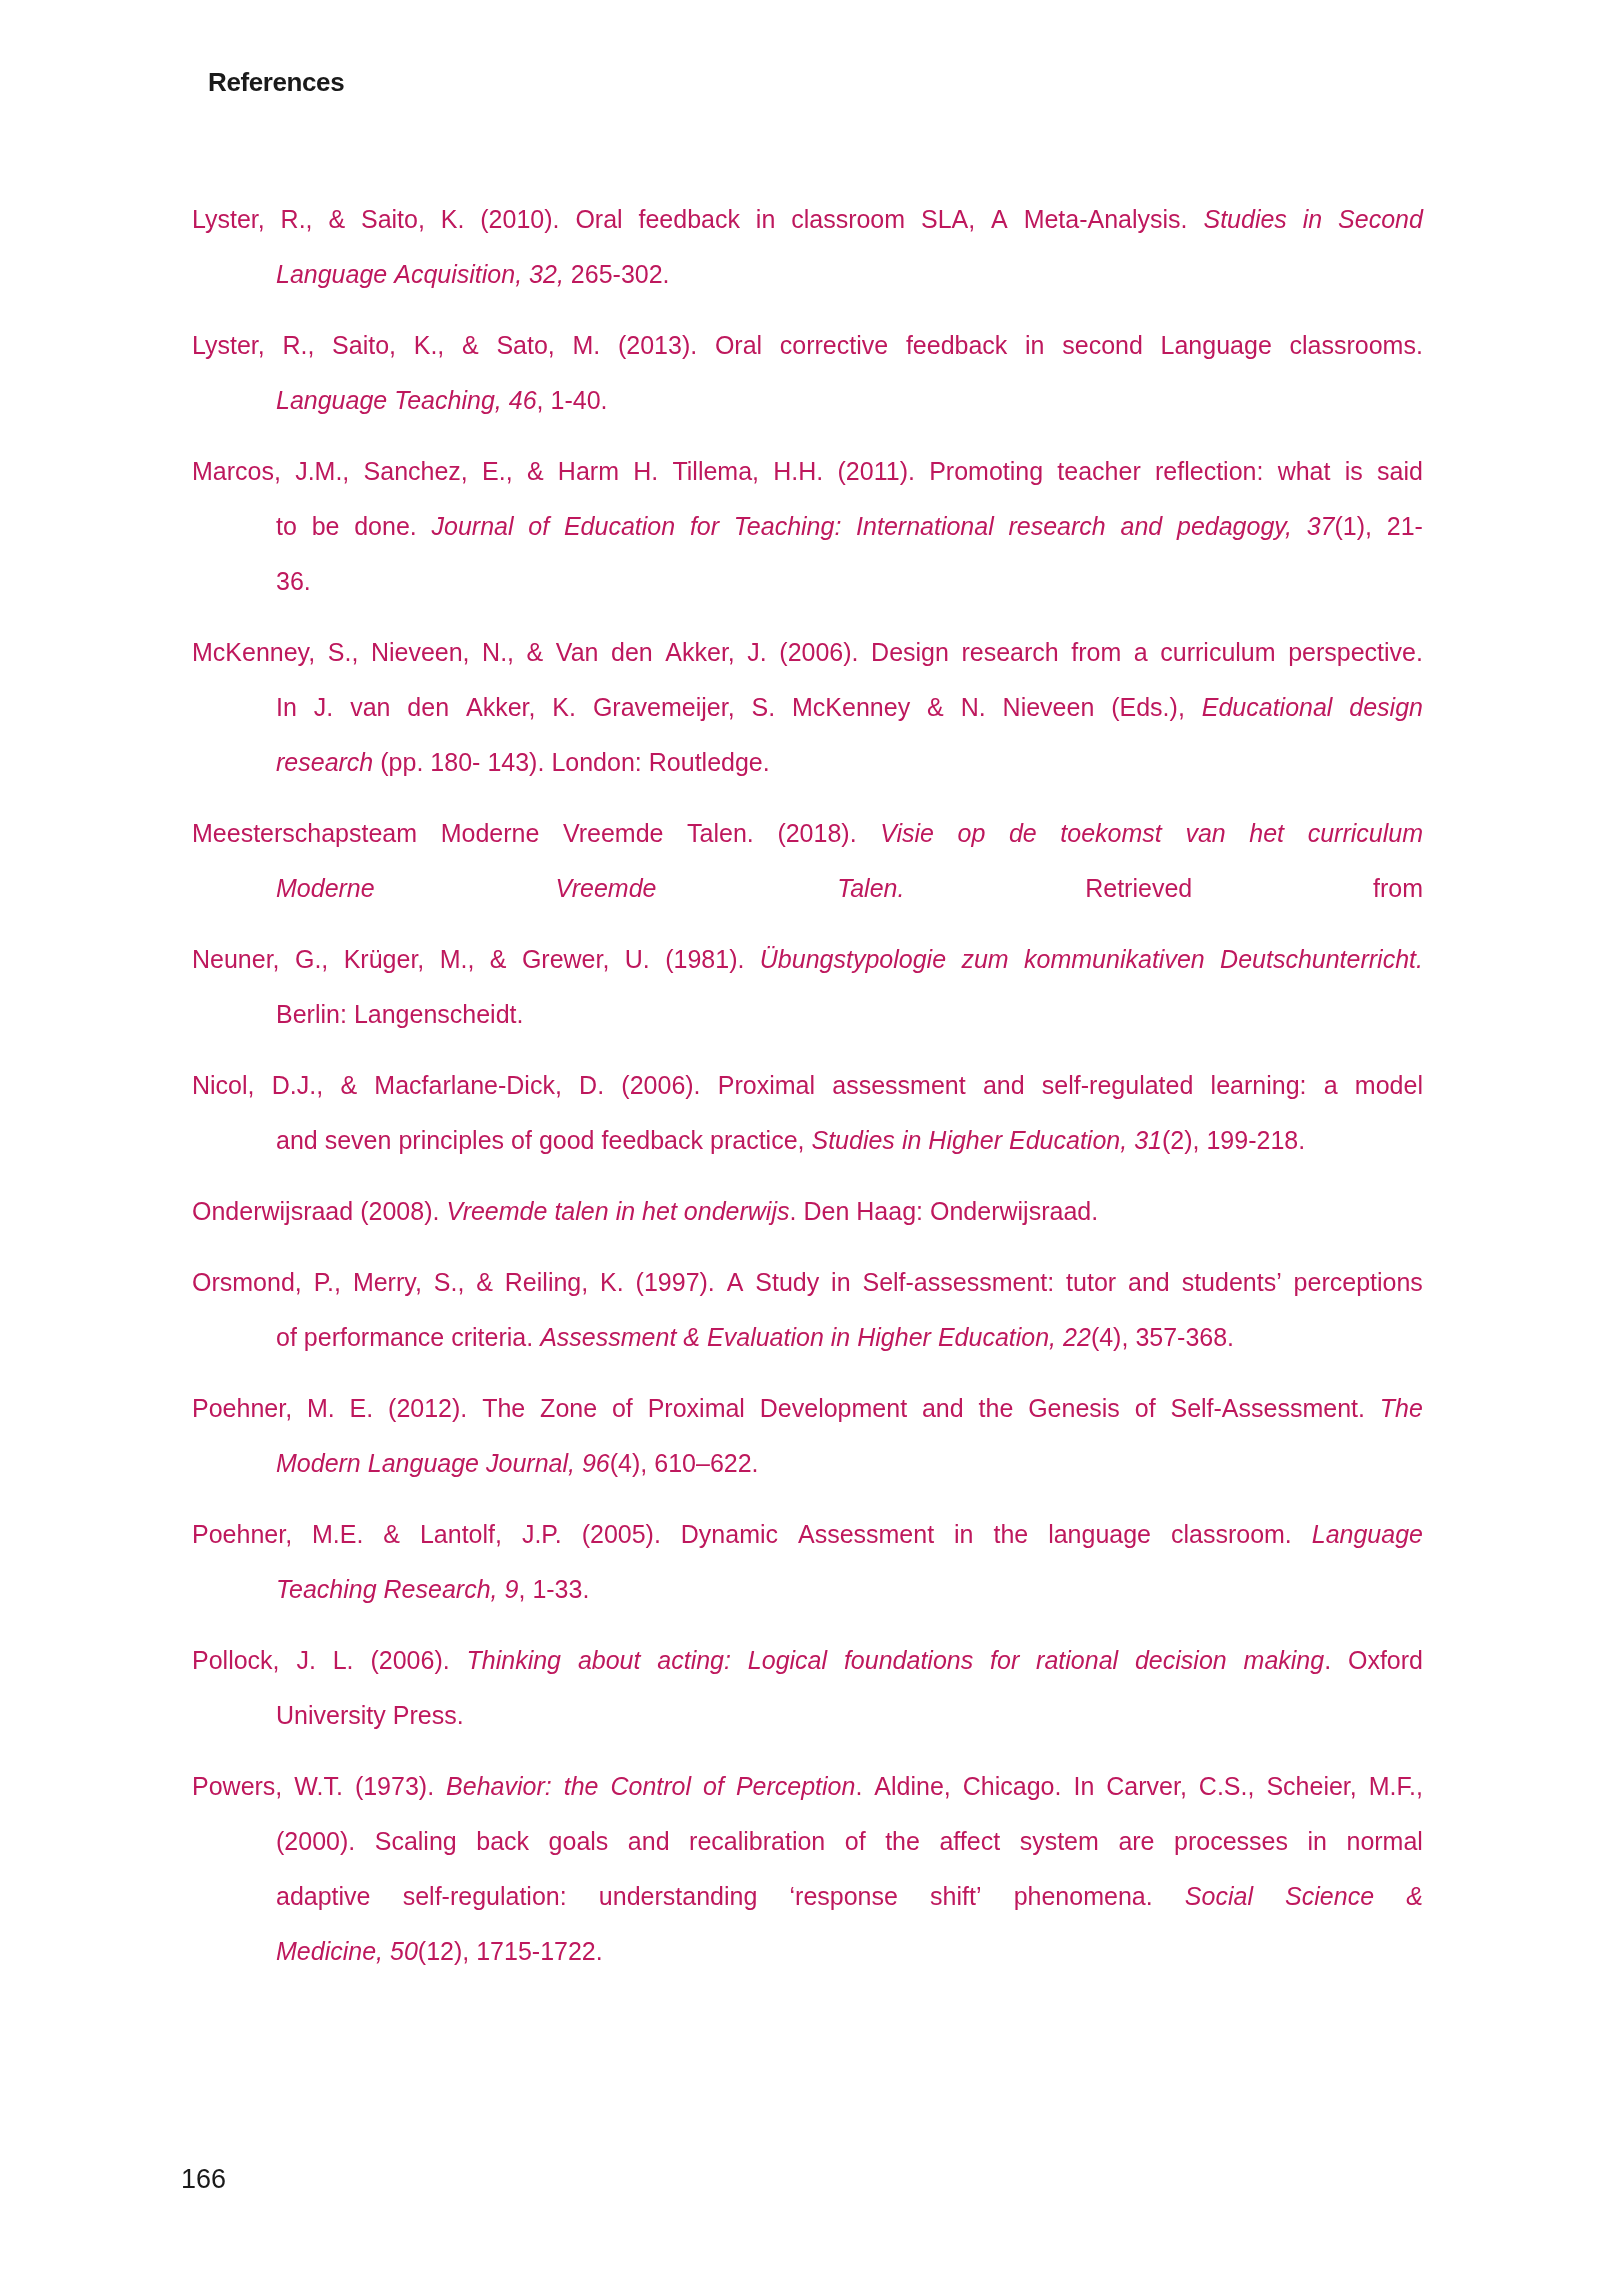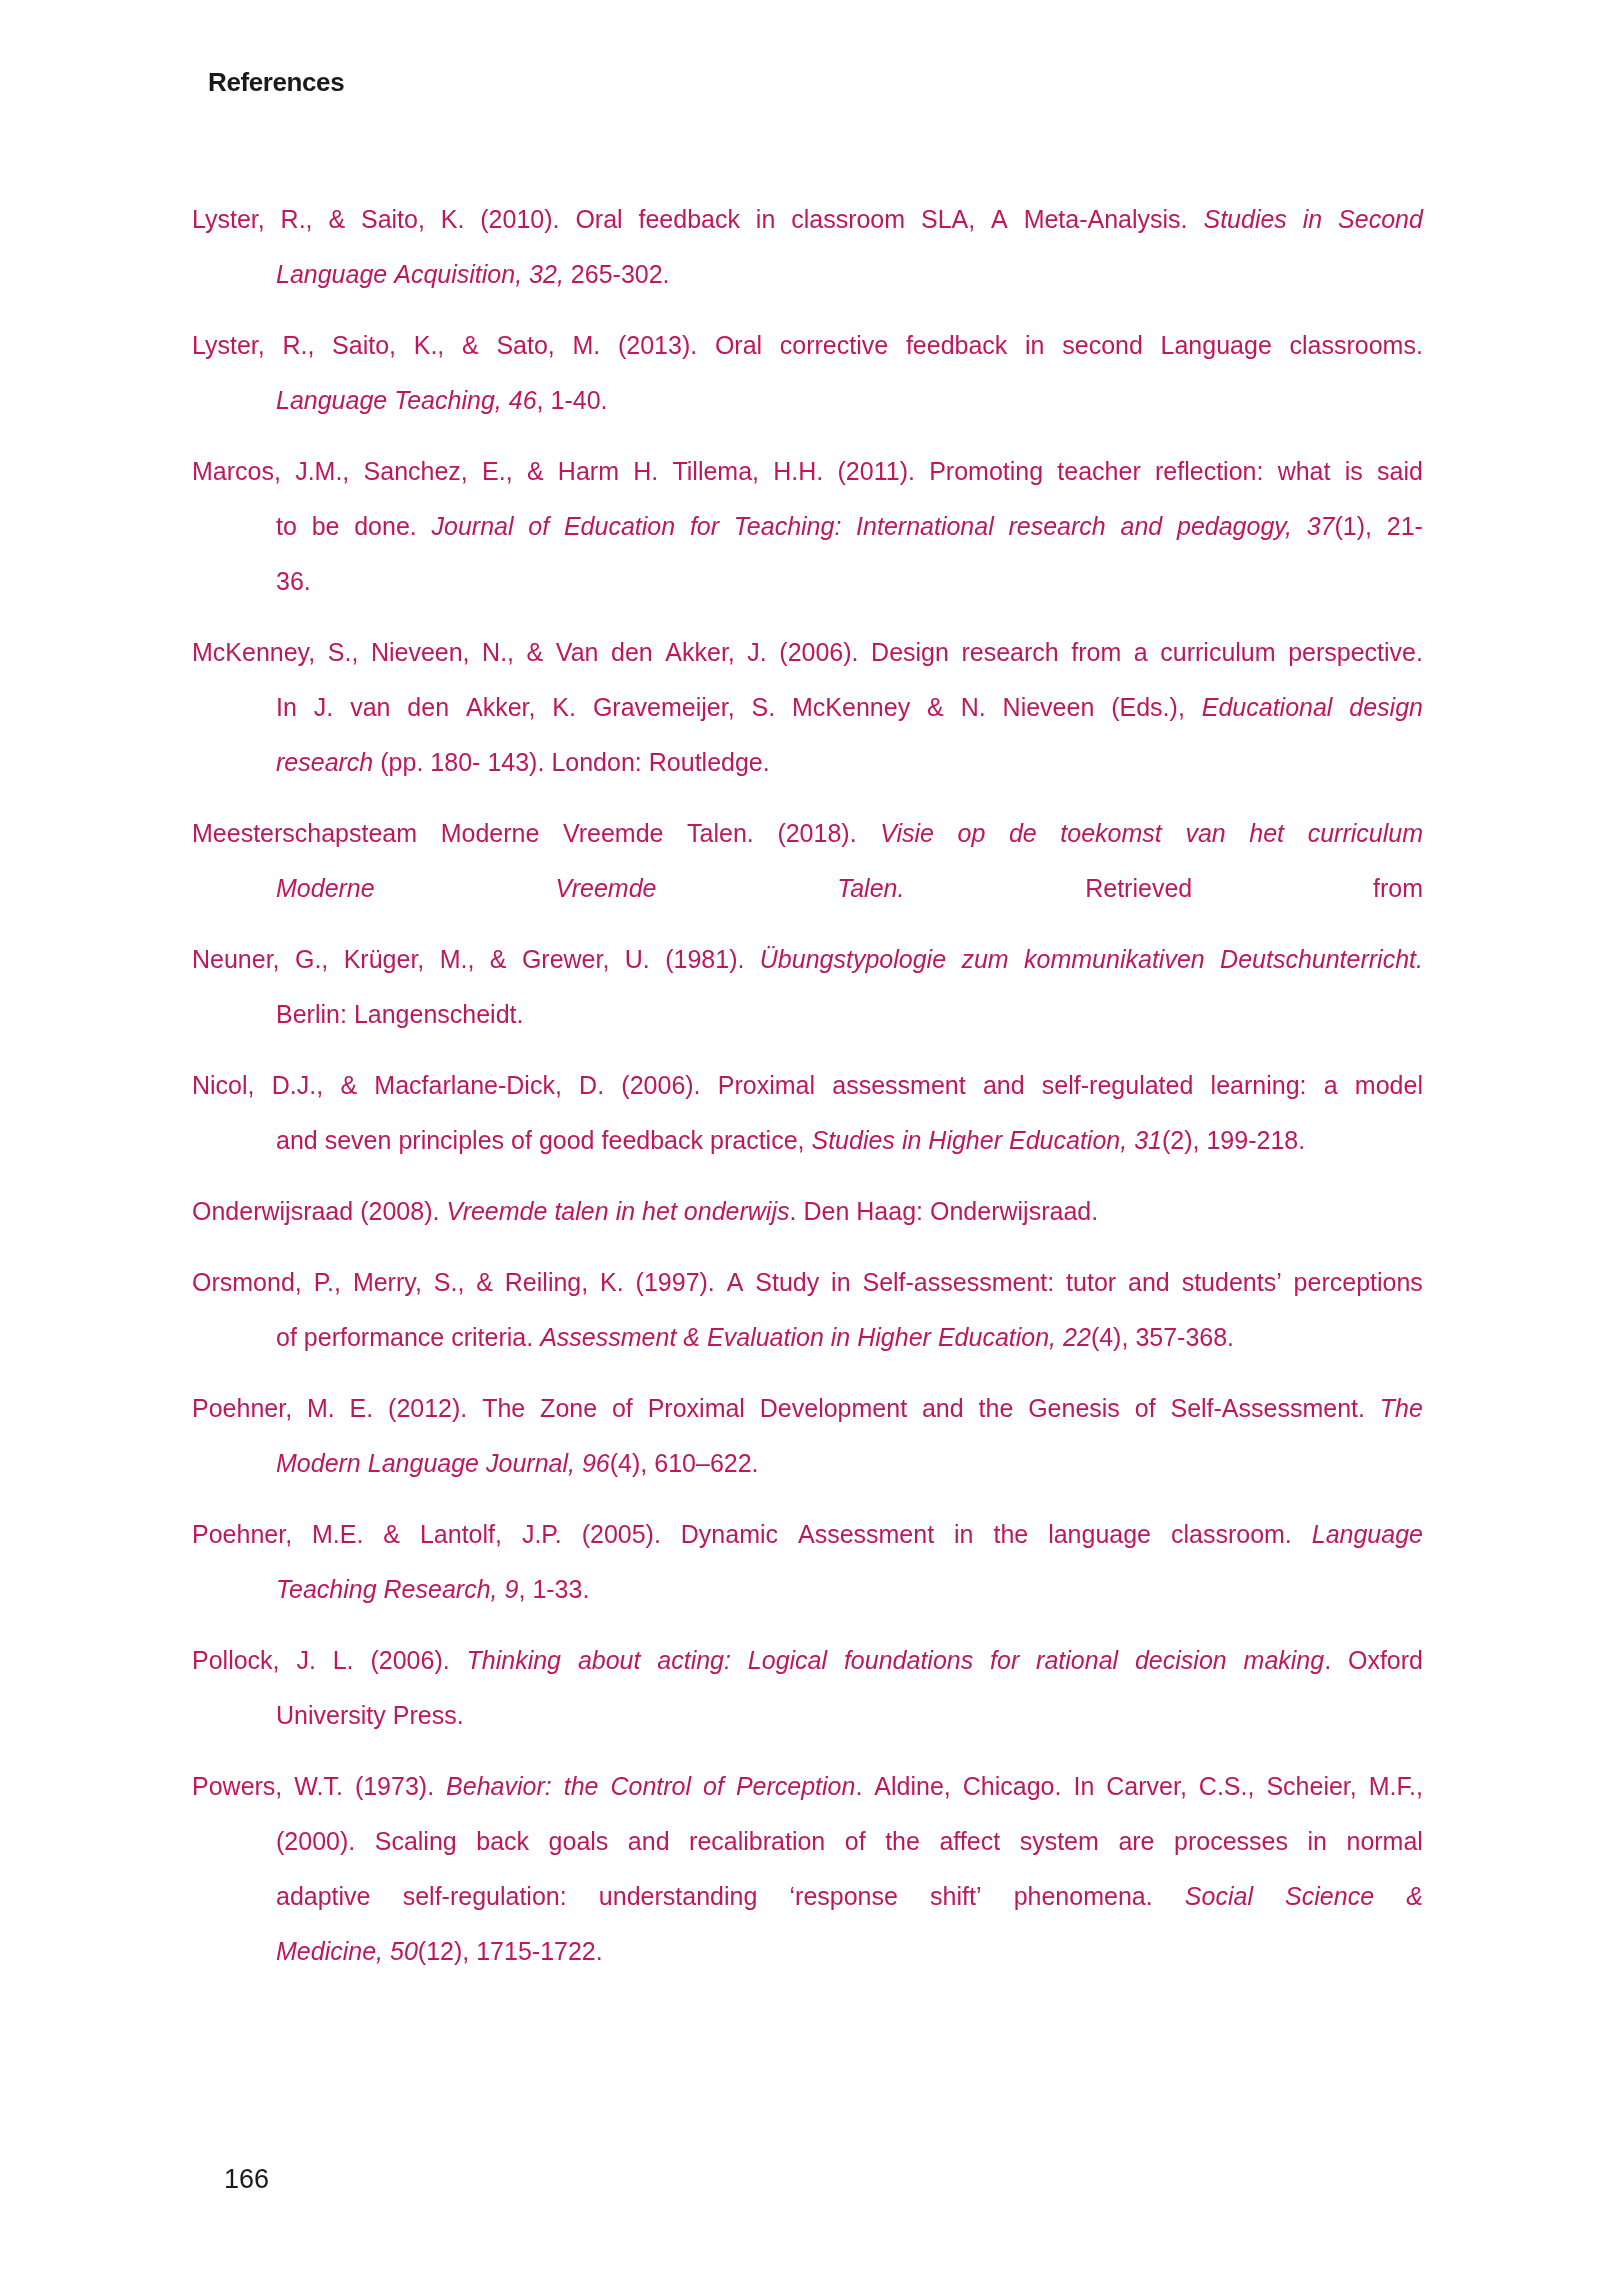--- a/index.html
+++ b/index.html
@@ -19,21 +19,21 @@
     height: 55px; line-height: 55px; white-space: nowrap;
     display: flex; justify-content: space-between; align-items: baseline;
   }
   .line.indent { padding-left: 84px; }
   .line.last { justify-content: flex-start; }
   .line.last .w { margin-right: 0.28em; }
   .w { display: inline-block; white-space: pre; }
   .i { font-style: italic; }
   .folio {
     position: absolute; left: 181px; top: 2164px;
-    font-family: "Liberation Sans", sans-serif; font-size: 27px; color: #1a1a1a; margin-left: 43px;
+    font-family: "Liberation Sans", sans-serif; font-size: 27px; color: #1a1a1a;
   }
 </style>
 </head>
 <body>
 
 <div class="page">
   <div class="running-head">References</div>
   <div class="refs" id="refs">
       <div class="ref">
         <div class="line">

